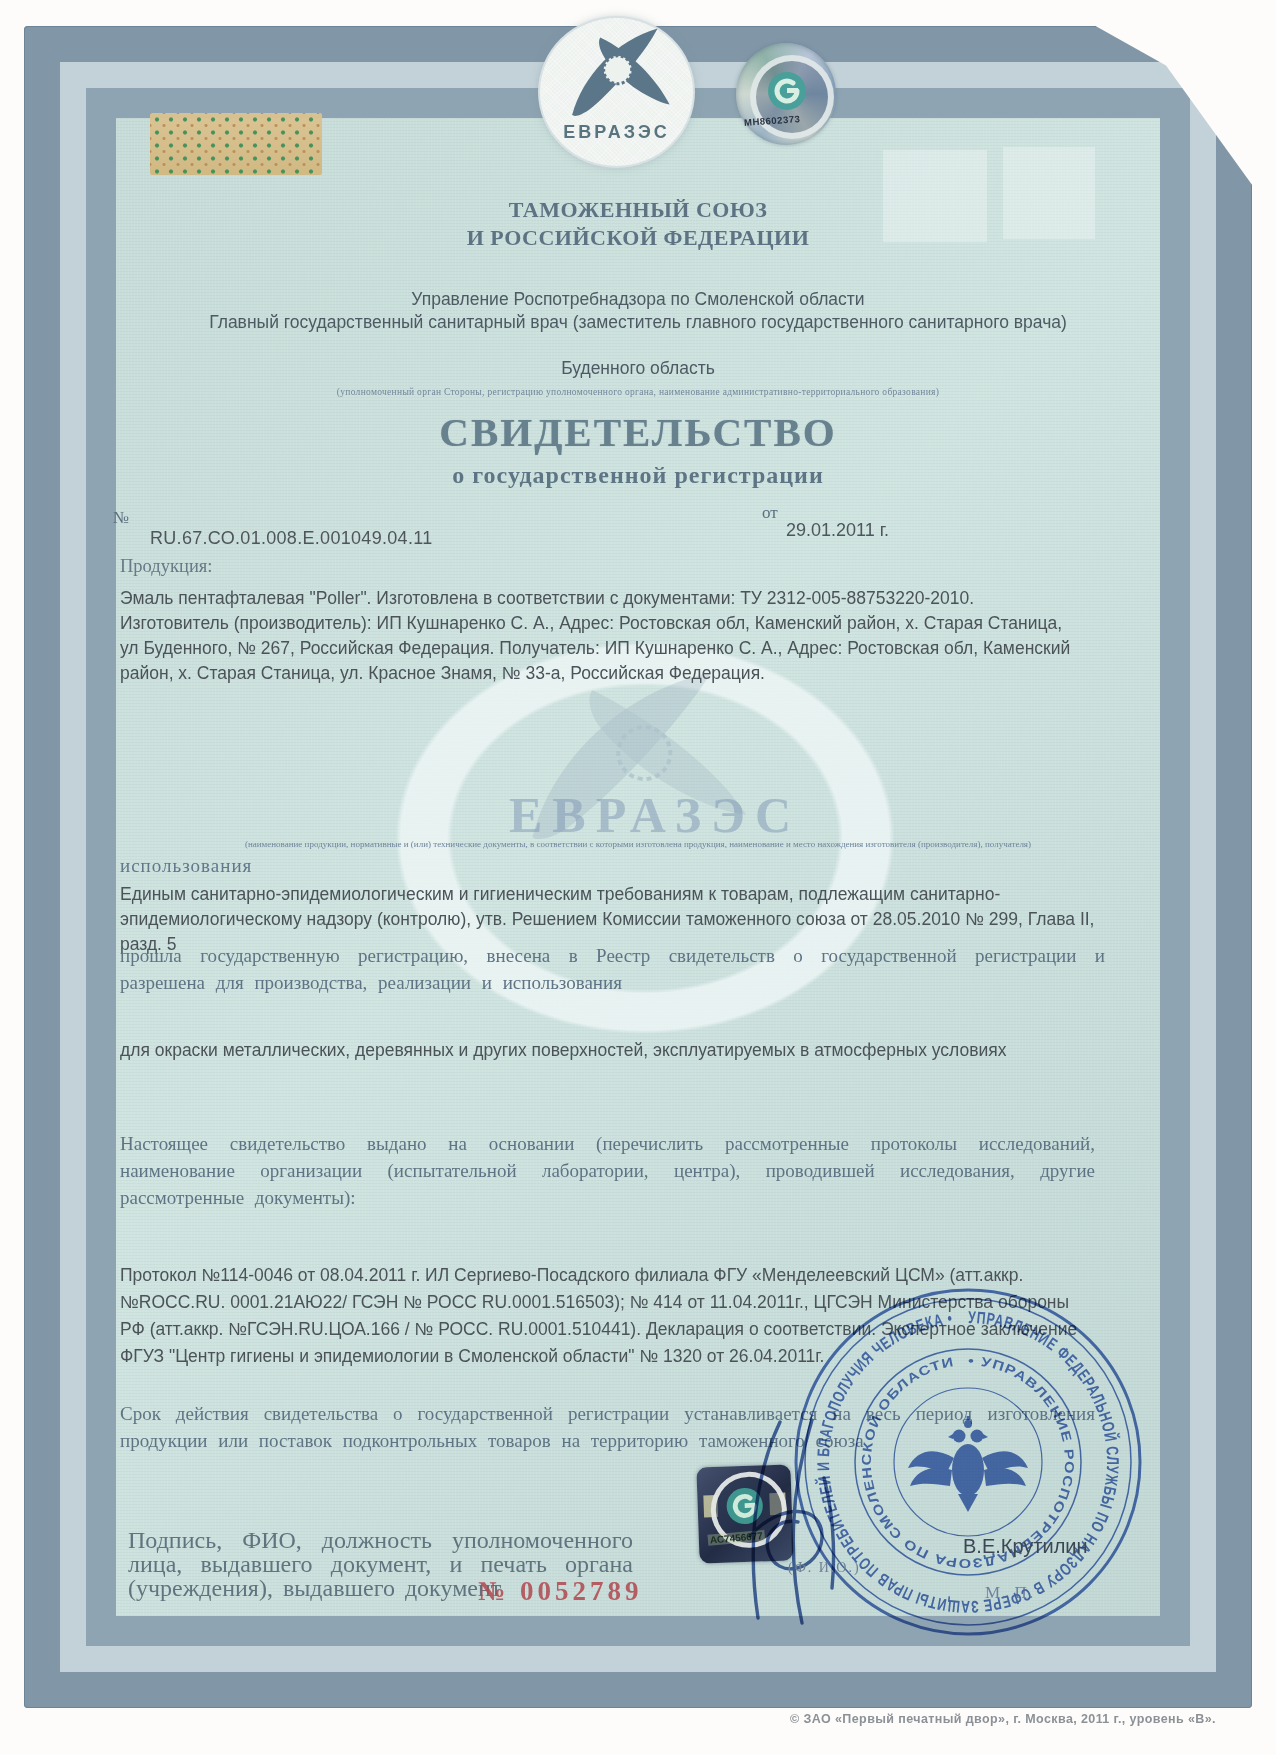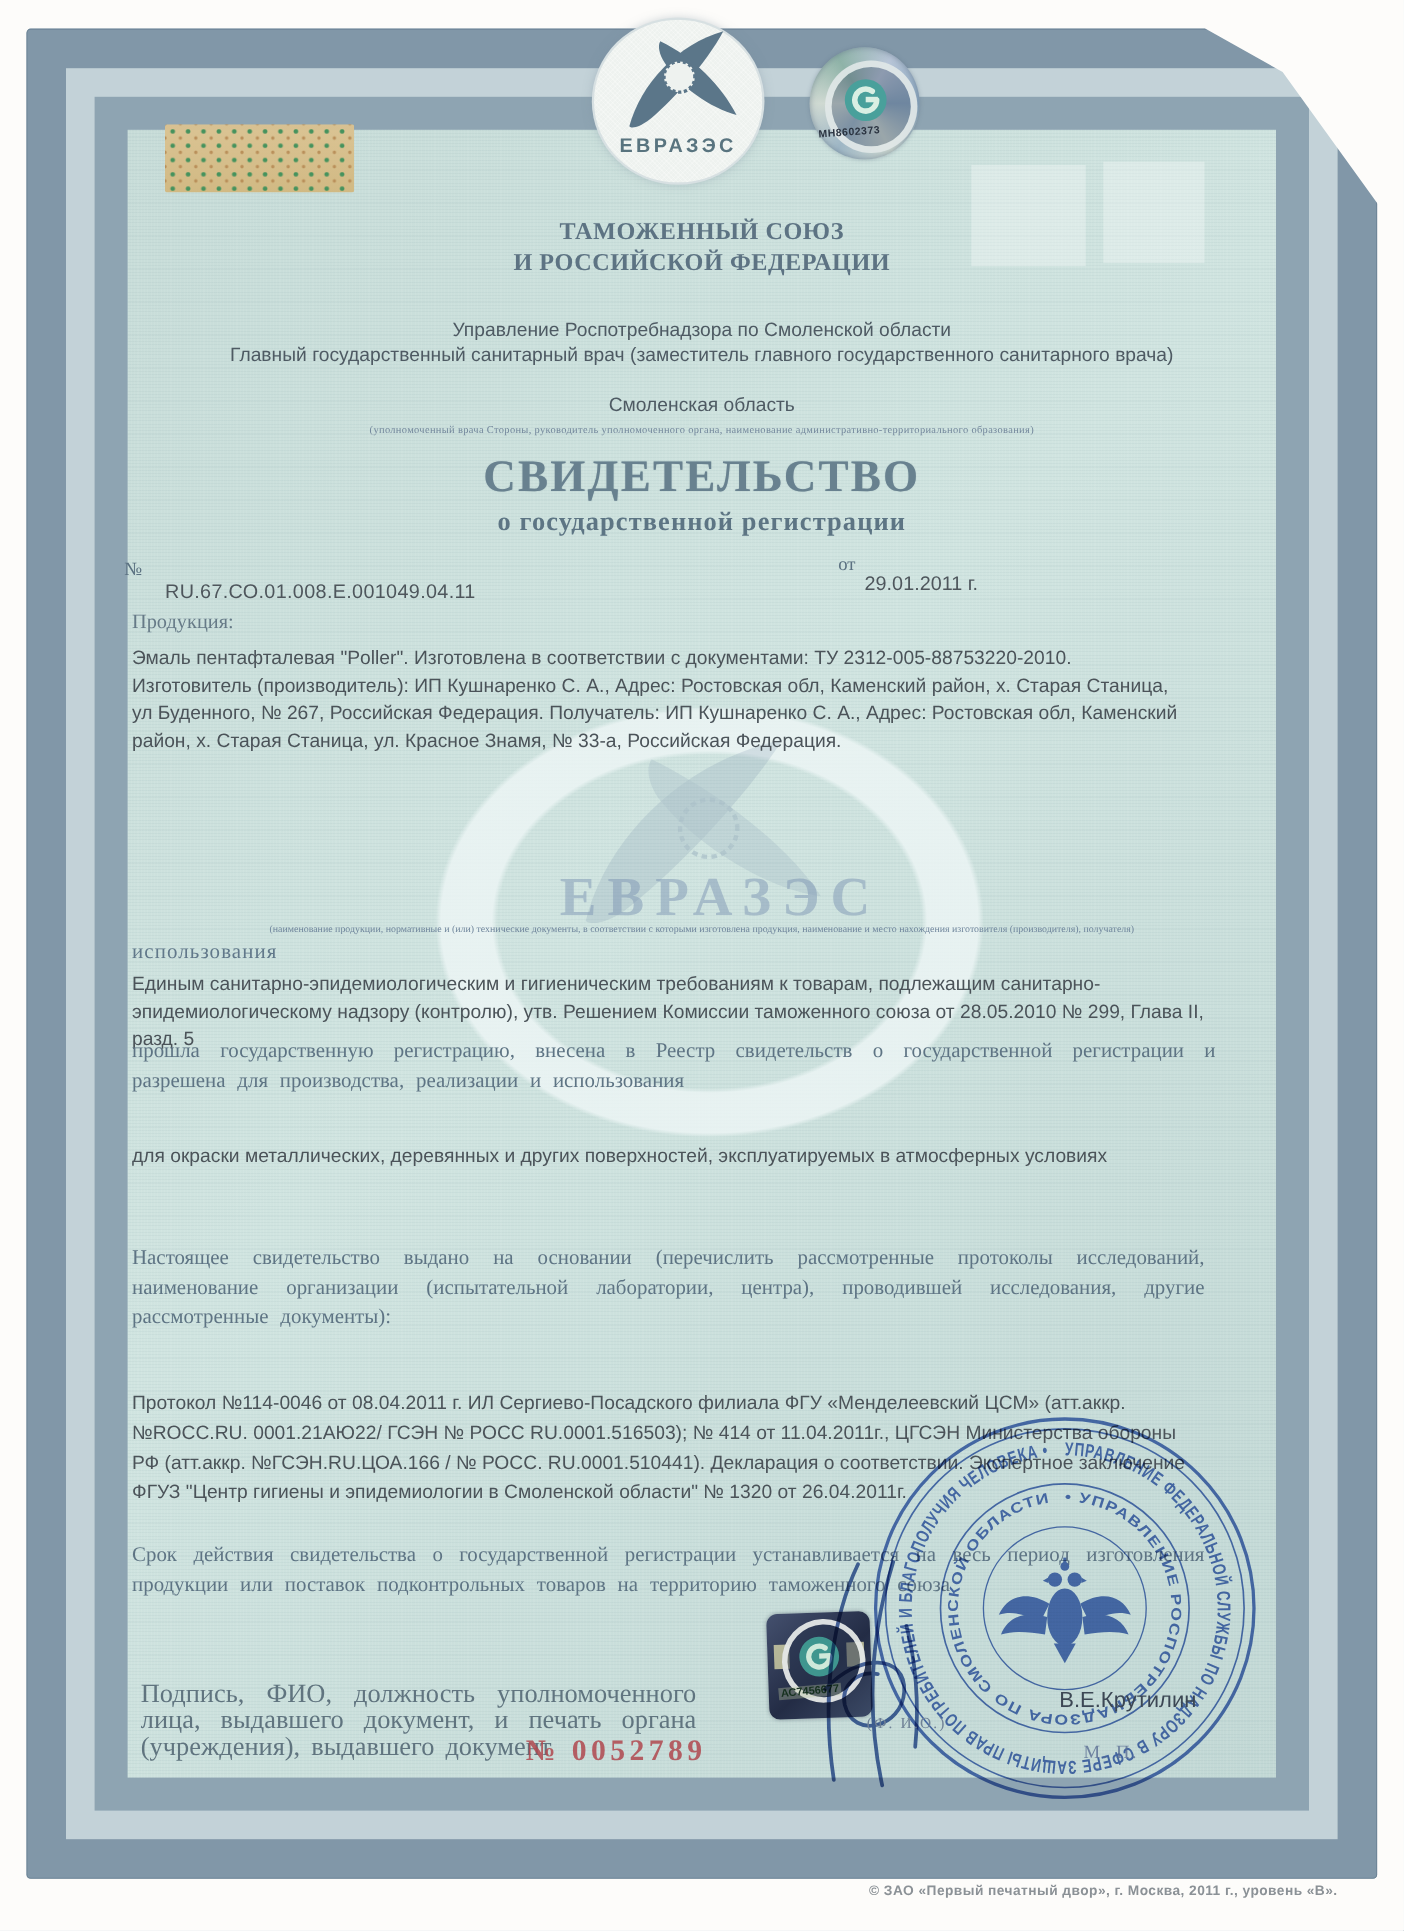--- a/index.html
+++ b/index.html
@@ -92,22 +92,22 @@
     </svg>
     <div class="abs san" style="left:8px;top:72px;font-size:9.5px;font-weight:bold;color:#2a3340;transform:rotate(-4deg);letter-spacing:.5px;">МН8602373</div>
   </div>
 
   <div class="abs ctr ser hdr" style="left:188px;top:196px;width:900px;">
     <div>ТАМОЖЕННЫЙ СОЮЗ</div>
     <div>И РОССИЙСКОЙ ФЕДЕРАЦИИ</div>
   </div>
   <div class="abs ctr san auth" style="left:188px;top:288px;width:900px;">Управление Роспотребнадзора по Смоленской области</div>
   <div class="abs ctr san auth" style="left:138px;top:311px;width:1000px;">Главный государственный санитарный врач (заместитель главного государственного санитарного врача)</div>
-  <div class="abs ctr san auth" style="left:188px;top:357px;width:900px;">Смоленская область</div>
-  <div class="abs ctr ser tiny" style="left:188px;top:387px;width:900px;">(уполномоченный врача Стороны, руководитель уполномоченного органа, наименование административно-территориального образования)</div>
+  <div class="abs ctr san auth" style="left:188px;top:357px;width:900px;">Буденного область</div>
+  <div class="abs ctr ser tiny" style="left:188px;top:387px;width:900px;">(уполномоченный орган Стороны, регистрацию уполномоченного органа, наименование административно-территориального образования)</div>
 
   <div class="abs ctr ser" style="left:288px;top:408px;width:700px;font-weight:bold;font-size:41px;
        letter-spacing:2px;color:#68818f;text-shadow:0 0 1px rgba(104,129,143,.5);">СВИДЕТЕЛЬСТВО</div>
   <div class="abs ctr ser" style="left:288px;top:462px;width:700px;font-weight:bold;font-size:24px;
        letter-spacing:1px;color:#5d7584;">о государственной регистрации</div>
 
   <div class="abs ser" style="left:113px;top:508px;font-size:17px;color:#5a7080;">№</div>
   <div class="abs san" style="left:150px;top:528px;font-size:18px;color:#4e565c;letter-spacing:.3px;">RU.67.СО.01.008.Е.001049.04.11</div>
   <div class="abs ser" style="left:762px;top:503px;font-size:17px;color:#5a7080;">от</div>
   <div class="abs san" style="left:786px;top:520px;font-size:18px;color:#4e565c;">29.01.2011 г.</div>

